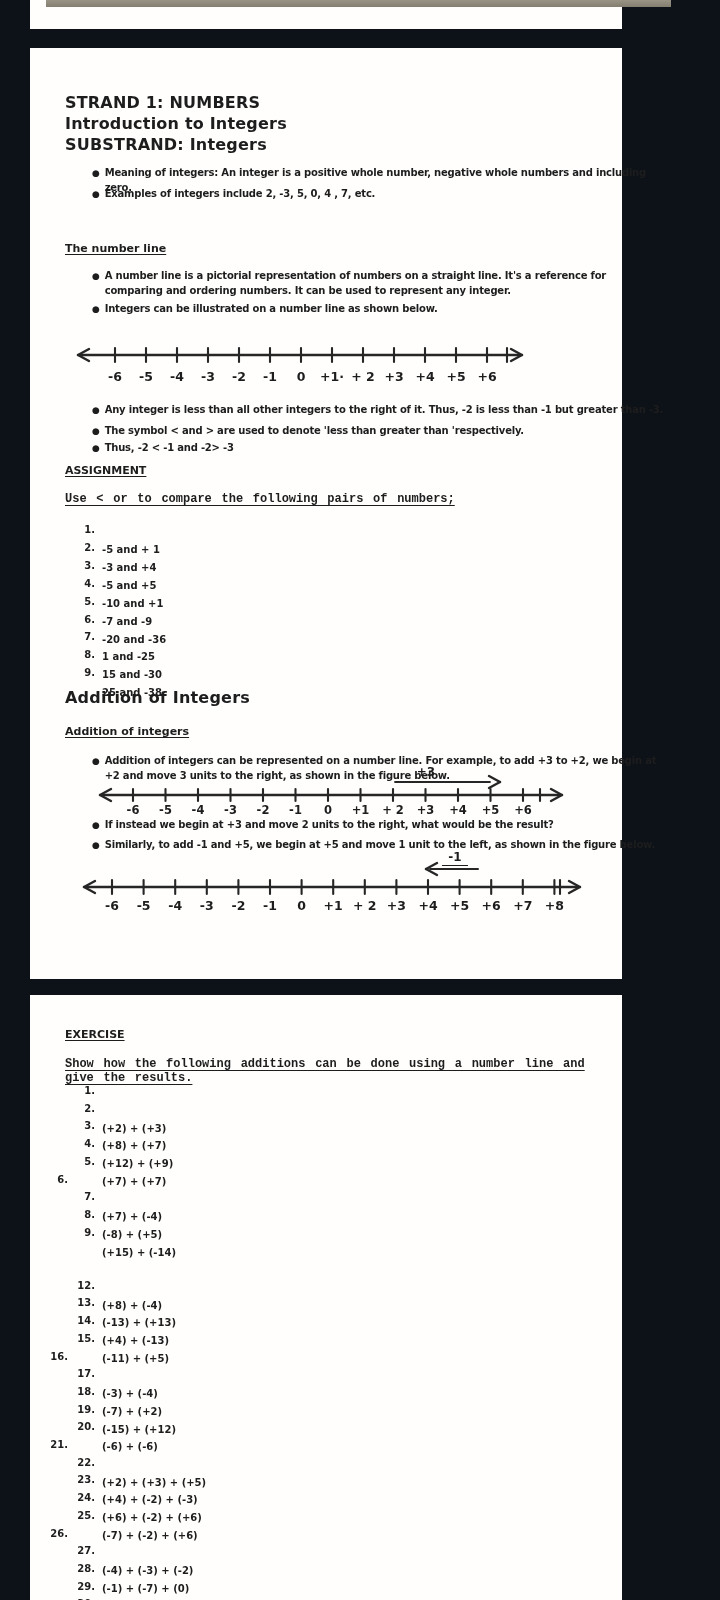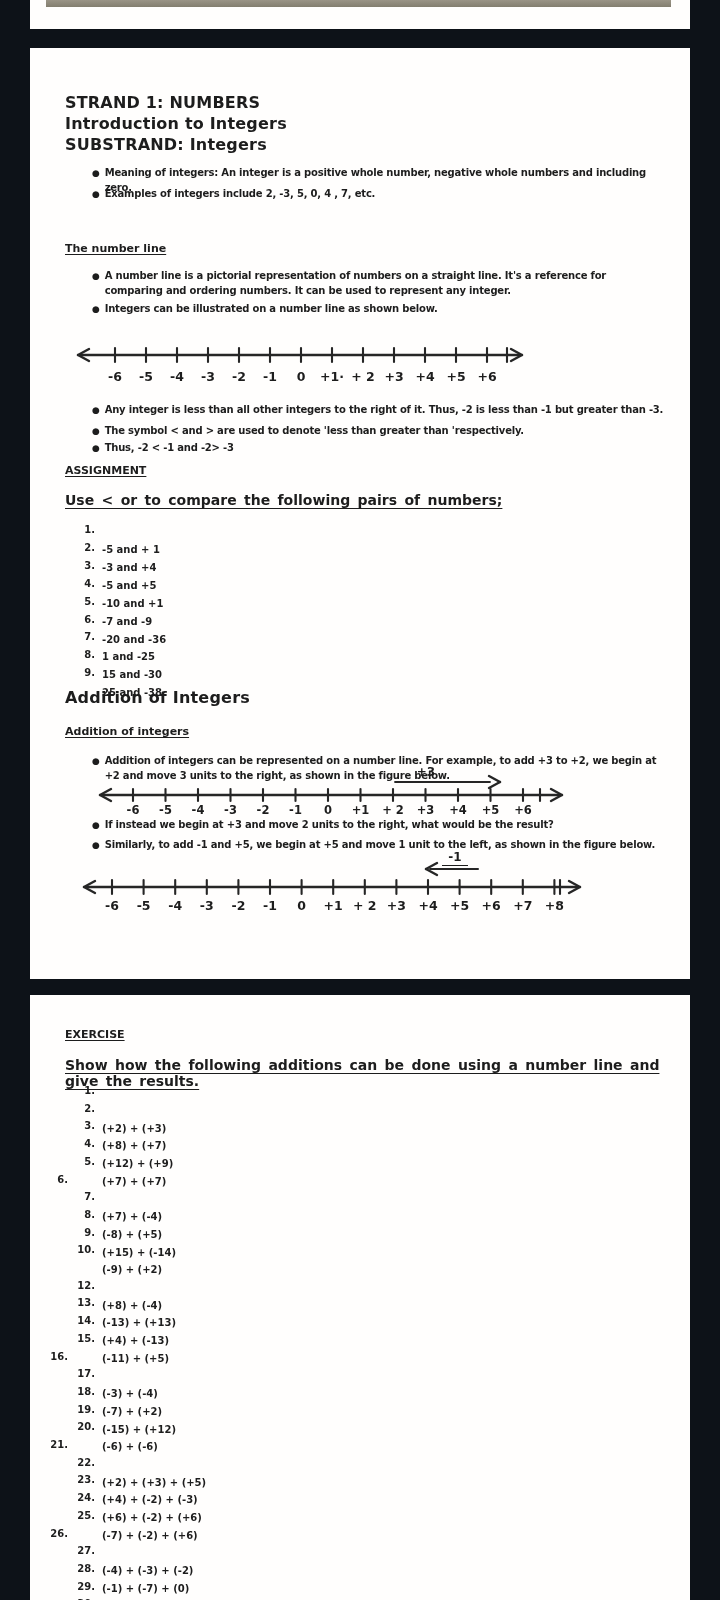--- a/index.html
+++ b/index.html
@@ -1,28 +1,28 @@
 <!DOCTYPE html>
 <html><head>
 <meta charset="utf-8">
 <style>
   html,body{margin:0;padding:0;background:#0d1218;}
   .viewport{position:relative;width:720px;height:1600px;background:#0d1218;overflow:hidden;
             font-family:"DejaVu Sans",sans-serif;}
-  .page{position:absolute;left:30px;width:660px;background:#fffefd;color:#1d1d1d;font-weight:700;}
+  .page{position:absolute;left:30px;width:592px;background:#fffefd;color:#1d1d1d;font-weight:700;}
   .page-prev{top:0;height:29px;}
   .olive-bar{position:absolute;left:16px;top:0;width:625px;height:7px;
              background:linear-gradient(180deg,#9a9486,#837e6f);}
   .page-1{top:48px;height:931px;}
   .page-2{top:995px;height:720px;}
   .abs{position:absolute;}
   .title-block{font-size:16px;line-height:21px;letter-spacing:.2px;}
   .h1{font-size:16px;letter-spacing:.2px;}
   .h-sub{font-size:11px;text-decoration:underline;text-underline-offset:2px;}
-  .h-instr{font-size:14px;text-decoration:underline;text-underline-offset:3px;word-spacing:2.5px;}
+  .h-instr{font-size:12px;text-decoration:underline;text-underline-offset:3px;word-spacing:2.5px;font-family:Liberation Mono, monospace;}
   .bullet{display:flex;gap:5px;font-size:10px;letter-spacing:-.2px;line-height:14.5px;width:575px;}
   .bullet .dot{flex:0 0 auto;font-size:9px;line-height:14px;}
   .list-box{position:absolute;left:0;width:660px;}
   .num-row{position:absolute;left:0;width:640px;height:17px;font-size:10px;}
   .num-row .num{position:absolute;left:20px;width:45px;text-align:right;}
   .num-row .expr{position:absolute;left:72px;white-space:nowrap;margin-top:20px;}
   .num-row.outdent .num{left:0;width:38px;}
   .anno-label{position:absolute;font-size:12px;text-align:center;line-height:13px;}
   .anno-label.underlined{border-bottom:1.6px solid #1d1d1d;padding-bottom:1px;}
   svg.nl{position:absolute;left:0;overflow:visible;}
@@ -295,24 +295,20 @@
           <span class="expr">(+7) + (-4)</span>
         </div>
         <div class="num-row" style="top: 123.9px;">
           <span class="num">8.</span>
           <span class="expr">(-8) + (+5)</span>
         </div>
         <div class="num-row" style="top: 141.6px;">
           <span class="num">9.</span>
           <span class="expr">(+15) + (-14)</span>
         </div>
-        <div class="num-row" style="top: 159.3px;">
-          <span class="num">10.</span>
-          <span class="expr">(-9) + (+2)</span>
-        </div>
         <div class="num-row" style="top: 194.7px;">
           <span class="num">12.</span>
           <span class="expr">(+8) + (-4)</span>
         </div>
         <div class="num-row" style="top: 212.4px;">
           <span class="num">13.</span>
           <span class="expr">(-13) + (+13)</span>
         </div>
         <div class="num-row" style="top: 230.1px;">
           <span class="num">14.</span>

